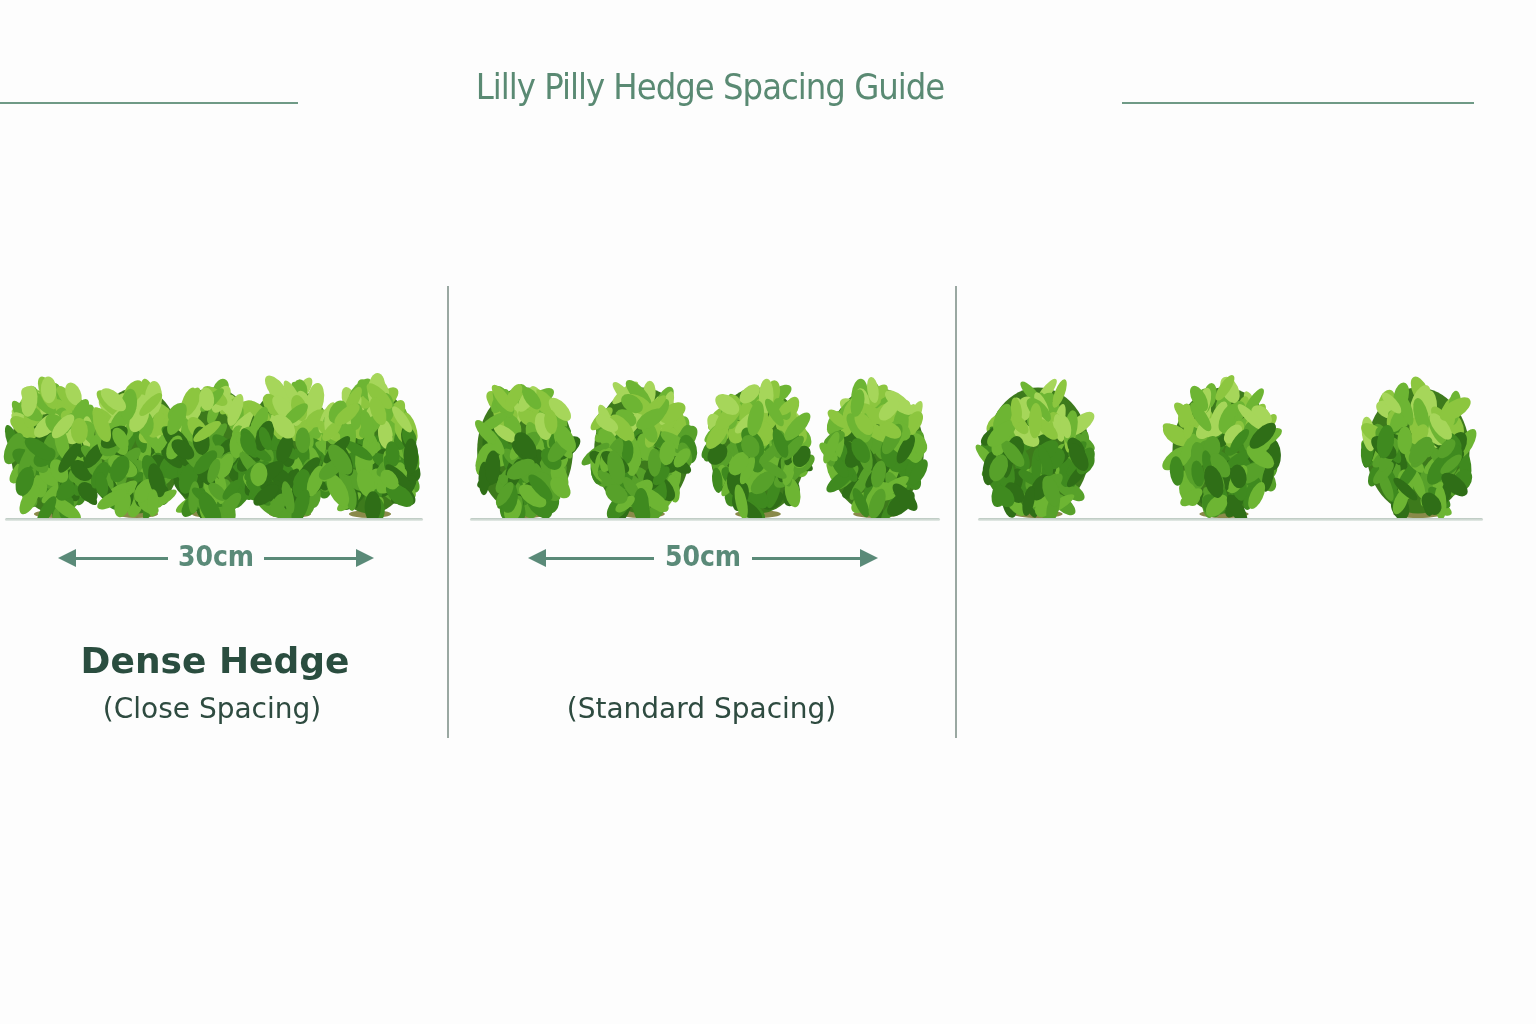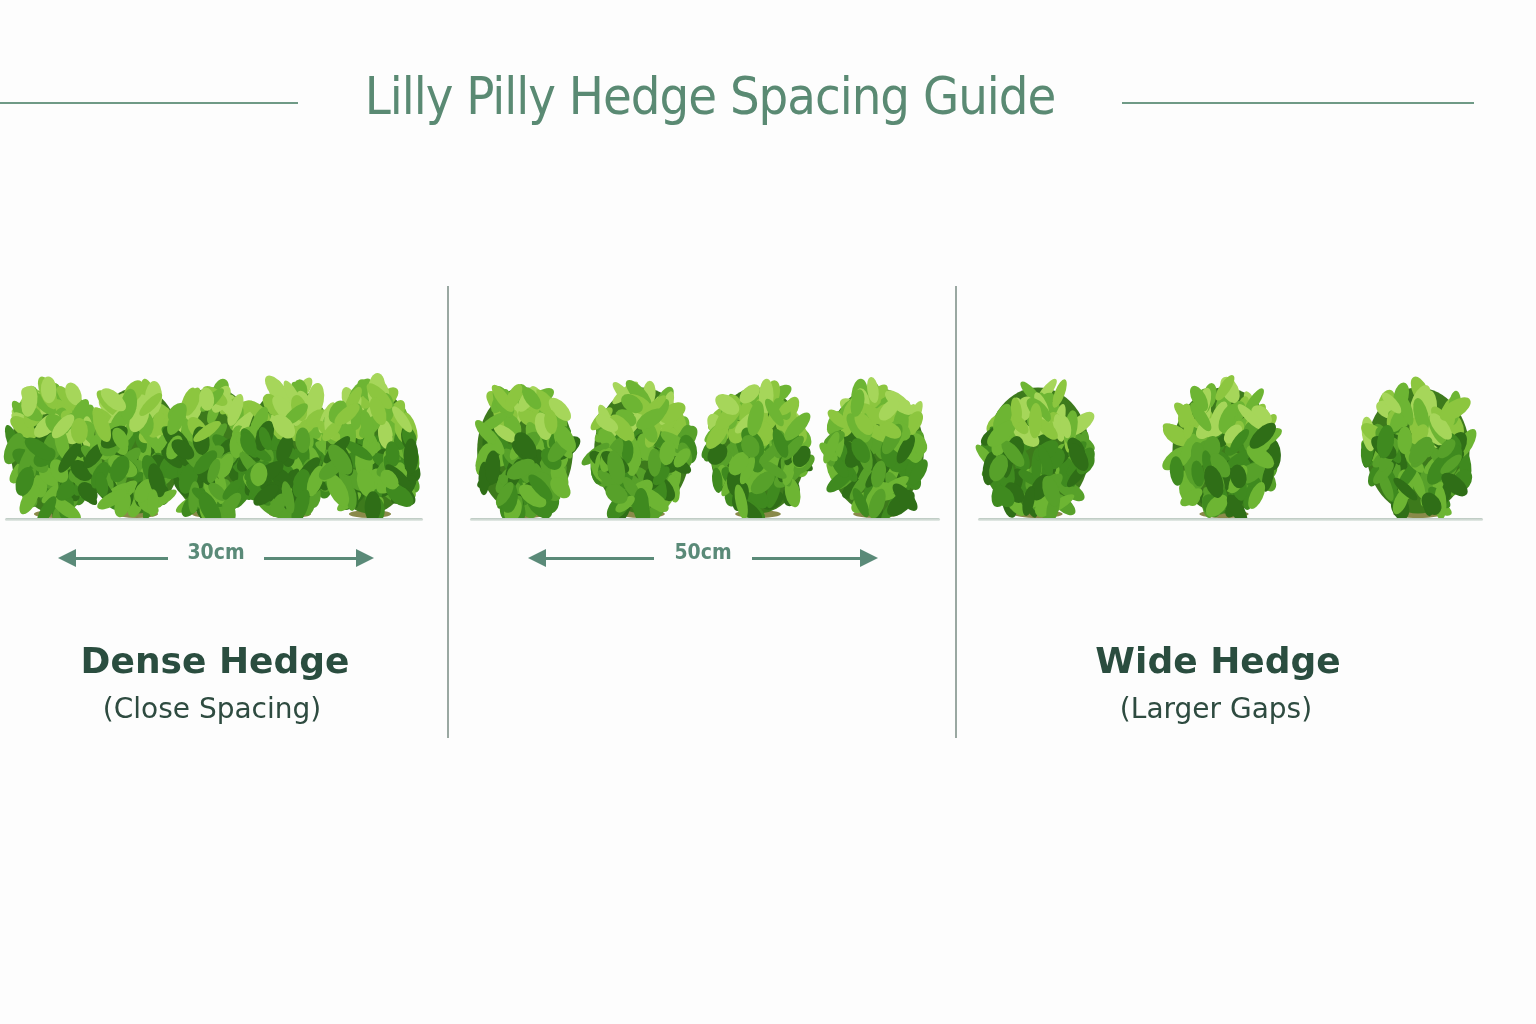--- a/index.html
+++ b/index.html
@@ -6,34 +6,34 @@
   body {
     width:1536px; height:1024px; background:#fdfdfd; position:relative; overflow:hidden;
     font-family:"DejaVu Sans", sans-serif;
   }
   .title-wrap { position:absolute; top:62px; left:0; width:1536px; height:80px; }
   .title-rule { position:absolute; top:40px; height:2px; background:#6f9a86; }
   .title-rule.left { left:0; width:298px; }
   .title-rule.right { left:1122px; width:352px; }
   .title {
     position:absolute; left:300px; width:820px; top:4px; text-align:center;
-    font-family:"DejaVu Sans", sans-serif; font-size:52px; color:#5a8a73; letter-spacing:-1px;
+    font-family:"DejaVu Sans", sans-serif; font-size:36px; color:#5a8a73; letter-spacing:-1px;
     font-stretch:condensed;
   }
   .divider { position:absolute; top:286px; width:2px; height:452px; background:#9aa8a2; }
   .panel { position:absolute; top:360px; height:380px; }
   .shrubs { position:absolute; top:0; left:0; width:100%; height:160px; }
   .ground { position:absolute; top:158px; height:3px; background:linear-gradient(#b9c7bf,#e6ece8); border-radius:2px; }
   .shrub { position:absolute; }
   .measure { position:absolute; top:180px; height:36px; }
   .measure .line { position:absolute; top:17px; height:3px; background:#5a8a78; }
   .measure .arrow-l, .measure .arrow-r { position:absolute; top:9px; width:0; height:0; border-top:9px solid transparent; border-bottom:9px solid transparent; }
   .measure .arrow-l { border-right:18px solid #5a8a78; }
   .measure .arrow-r { border-left:18px solid #5a8a78; }
-  .measure .label { position:absolute; top:0; text-align:center; font-size:21px; color:#5a8a78; font-weight:bold; font-stretch:condensed; }
+  .measure .label { position:absolute; top:0; text-align:center; font-size:28px; color:#5a8a78; font-weight:bold; font-stretch:condensed; }
   .ptitle { position:absolute; top:280px; width:100%; text-align:center; font-size:36px; color:#2a4d3f; font-weight:bold; }
   .psub { position:absolute; top:332px; width:100%; text-align:center; font-size:28px; color:#2e4b40; }
 </style>
 </head>
 <body>
 
 <div class="title-wrap">
   <div class="title-rule left"></div>
   <div class="title">Lilly Pilly Hedge Spacing Guide</div>
   <div class="title-rule right"></div>
@@ -1087,20 +1087,21 @@
       </svg>
     </div>
   <div class="ground" style="left:10px; width:470px"></div>
   <div class="measure" style="left:68px; width:350px">
     <div class="arrow-l" style="left:0"></div>
     <div class="line" style="left:14px; width:112px"></div>
     <div class="label" style="left:126px; width:98px">50cm</div>
     <div class="line" style="left:224px; width:112px"></div>
     <div class="arrow-r" style="left:332px"></div>
   </div>
+  <div class="psub" style="left:-1px">(Standard Spacing)</div>
 </div>
 
 <div class="panel" style="left:968px; width:520px">
   <div class="shrubs">
       <svg width="132" height="150" class="shrub" style="left: 4px; top: 8px;">
         <ellipse cx="66" cy="146" rx="24.64" ry="4" fill="#8a8a4a"></ellipse>
         <ellipse cx="66" cy="82.5" rx="51.52" ry="63" fill="#3d7a1c"></ellipse>
         <ellipse cx="54.96733213610645" cy="119.9424092913136" rx="5.156618655692729" ry="13.721952160493828" fill="#6db533" transform="rotate(49.0 55.0 119.9)"></ellipse>
         <ellipse cx="73.73697217759062" cy="24.87711724368411" rx="5.101783264746228" ry="17.180002572016463" fill="#a6d65a" transform="rotate(36.8 73.7 24.9)"></ellipse>
         <ellipse cx="97.36402504436846" cy="121.52803992209377" rx="7.676577503429355" ry="17.462127057613166" fill="#57a12a" transform="rotate(-56.5 97.4 121.5)"></ellipse>
@@ -1435,15 +1436,13 @@
         <ellipse cx="35.97306578556955" cy="87.37422904511119" rx="6.008813443072702" ry="17.683457647462276" fill="#57a12a" transform="rotate(23.8 36.0 87.4)"></ellipse>
         <ellipse cx="31.856935061820657" cy="79.45615469060121" rx="8.349039780521263" ry="14.962495713305898" fill="#2f6e17" transform="rotate(-49.8 31.9 79.5)"></ellipse>
         <ellipse cx="33.527314608725845" cy="73.64746494280698" rx="8.430006858710563" ry="16.84338563100137" fill="#3f8a1f" transform="rotate(8.7 33.5 73.6)"></ellipse>
         <ellipse cx="95.61904923106295" cy="49.46546271144714" rx="7.585048010973937" ry="11.65946073388203" fill="#8cc63f" transform="rotate(-0.5 95.6 49.5)"></ellipse>
         <ellipse cx="88.80425314795494" cy="58.56887765985004" rx="7.147496570644719" ry="15.744054355281207" fill="#a6d65a" transform="rotate(-37.6 88.8 58.6)"></ellipse>
         <ellipse cx="103.26741179582652" cy="41.123624010849376" rx="8.45068587105624" ry="17.430499828532234" fill="#8cc63f" transform="rotate(57.7 103.3 41.1)"></ellipse>
         <ellipse cx="79.45109850119228" cy="135.7253520818624" rx="8.827949245541838" ry="12.05213048696845" fill="#2f6e17" transform="rotate(-34.9 79.5 135.7)"></ellipse>
       </svg>
     </div>
   <div class="ground" style="left:10px; width:505px"></div>
-  <div class="ptitle" style="left:-10px">Wide Hedge</div>
-  <div class="psub" style="left:-12px">(Larger Gaps)</div>
 </div>
 
 </body></html>

